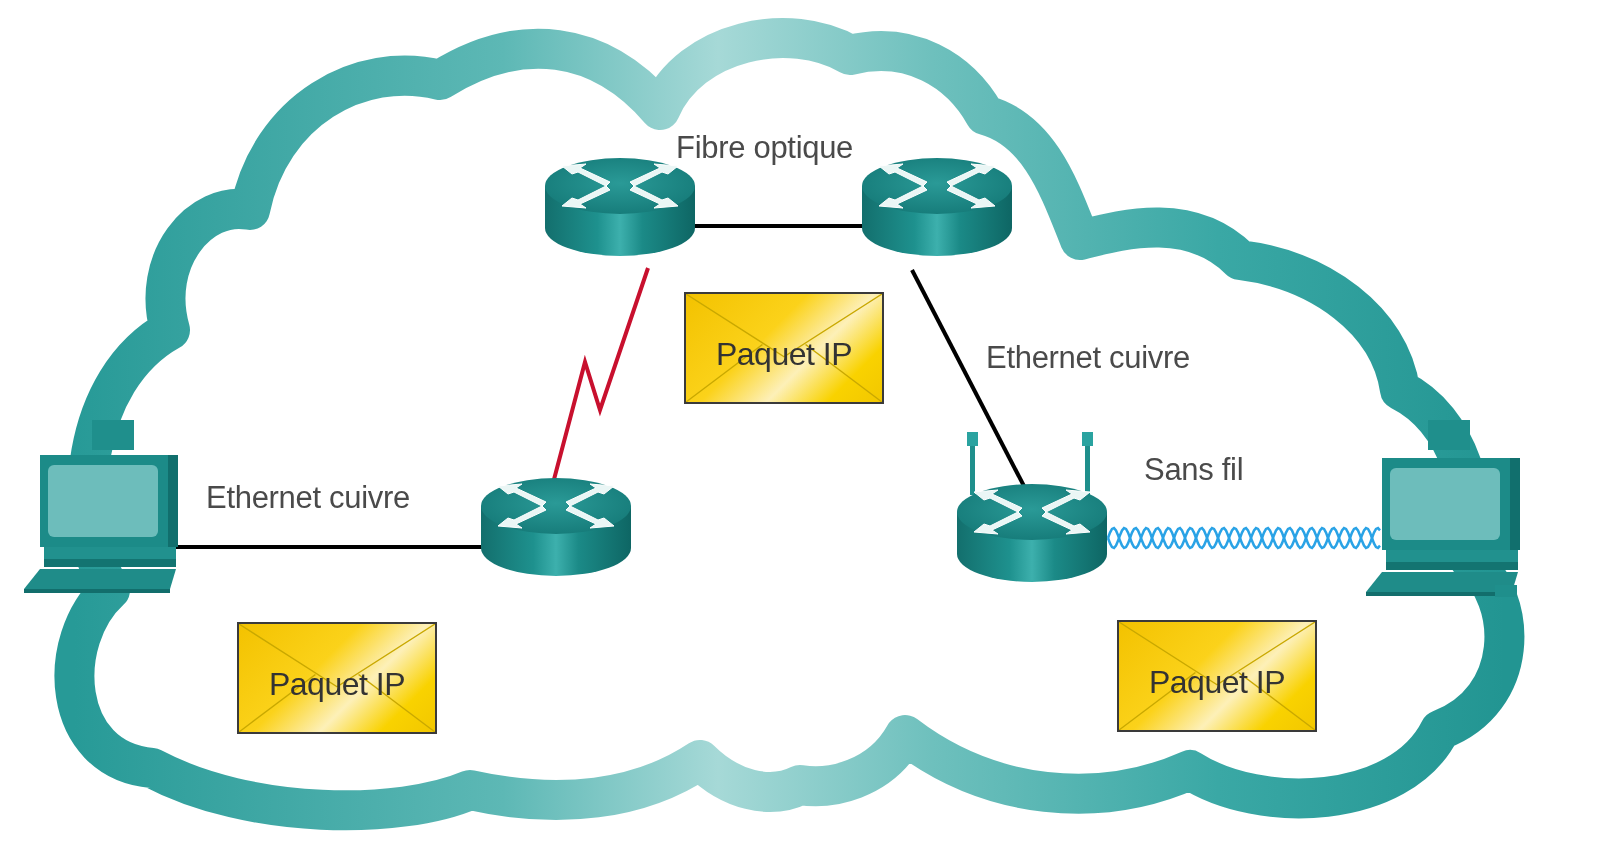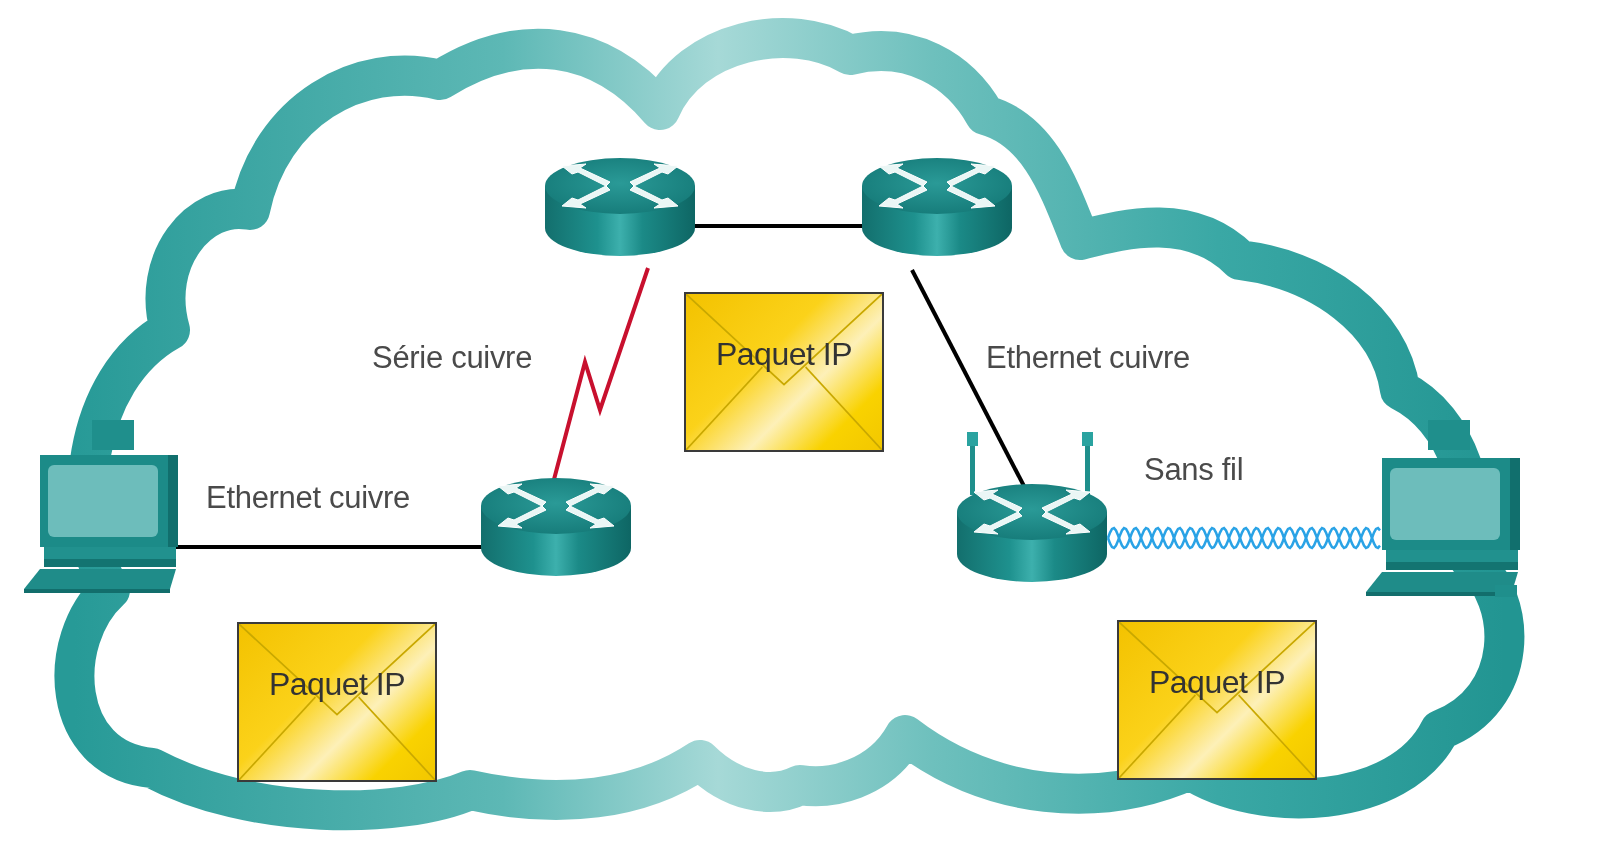--- a/index.html
+++ b/index.html
@@ -2,21 +2,21 @@
 <html><head>
 <meta charset="utf-8">
 <style>
   html, body { margin: 0; padding: 0; background: #ffffff; }
   body { width: 1601px; height: 848px; overflow: hidden; position: relative;
          font-family: "Liberation Sans", sans-serif; }
   #stage { position: absolute; left: 0; top: 0; width: 1601px; height: 848px; }
   .lbl { position: absolute; font-family: "Liberation Sans", sans-serif;
          font-size: 31px; color: #4a4a4a; white-space: nowrap; letter-spacing: -0.3px;
          text-shadow: 0 0 1px #ffffff; }
-  .pkt { position: absolute; width: 200px; height: 160px; box-sizing: border-box;
+  .pkt { position: absolute; width: 200px; height: 112px; box-sizing: border-box;
          border: 2px solid #3a3a3a;
          background: linear-gradient(135deg, #f3c200 0%, #fbd21a 40%, #fdf0b8 62%, #f9d200 82%, #f2c700 100%);
          overflow: hidden; }
   .pkt svg { position: absolute; left: 0; top: 0; width: 100%; height: 100%; }
   .pkt .ptxt { position: absolute; left: 0; right: 0; top: 42px; text-align: center;
                font-size: 32px; color: #333; font-family: "Liberation Sans", sans-serif;
                letter-spacing: -0.5px; }
 </style>
 </head>
 <body>
@@ -107,21 +107,21 @@
     <rect x="92" y="420" width="42" height="30" fill="#1f8f8c"></rect>
     <use href="#pc" x="40" y="455"></use>
   </g>
   <g>
     <rect x="1428" y="420" width="42" height="30" fill="#1f8f8c"></rect>
     <use href="#pc" x="1382" y="458"></use>
     <rect x="1495" y="585" width="22" height="12" fill="#1f8f8c"></rect>
   </g>
 </svg>
 
-<div class="lbl" style="left:372px;top:340px">Série cuivre</div>
+<div class="lbl" style="left:676px;top:130px">Fibre optique</div>
 <div class="lbl" style="left:986px;top:340px">Ethernet cuivre</div>
 <div class="lbl" style="left:206px;top:480px">Ethernet cuivre</div>
 <div class="lbl" style="left:1144px;top:452px">Sans fil</div>
 
 <div class="pkt" style="left:684px;top:292px">
   <svg viewBox="0 0 200 124" preserveAspectRatio="none">
     <polyline points="0,0 100,72 200,0" fill="none" stroke="#c9a800" stroke-width="1.5"></polyline>
     <polyline points="0,124 78,58" fill="none" stroke="#c9a800" stroke-width="1.5"></polyline>
     <polyline points="200,124 122,58" fill="none" stroke="#c9a800" stroke-width="1.5"></polyline>
   </svg>

